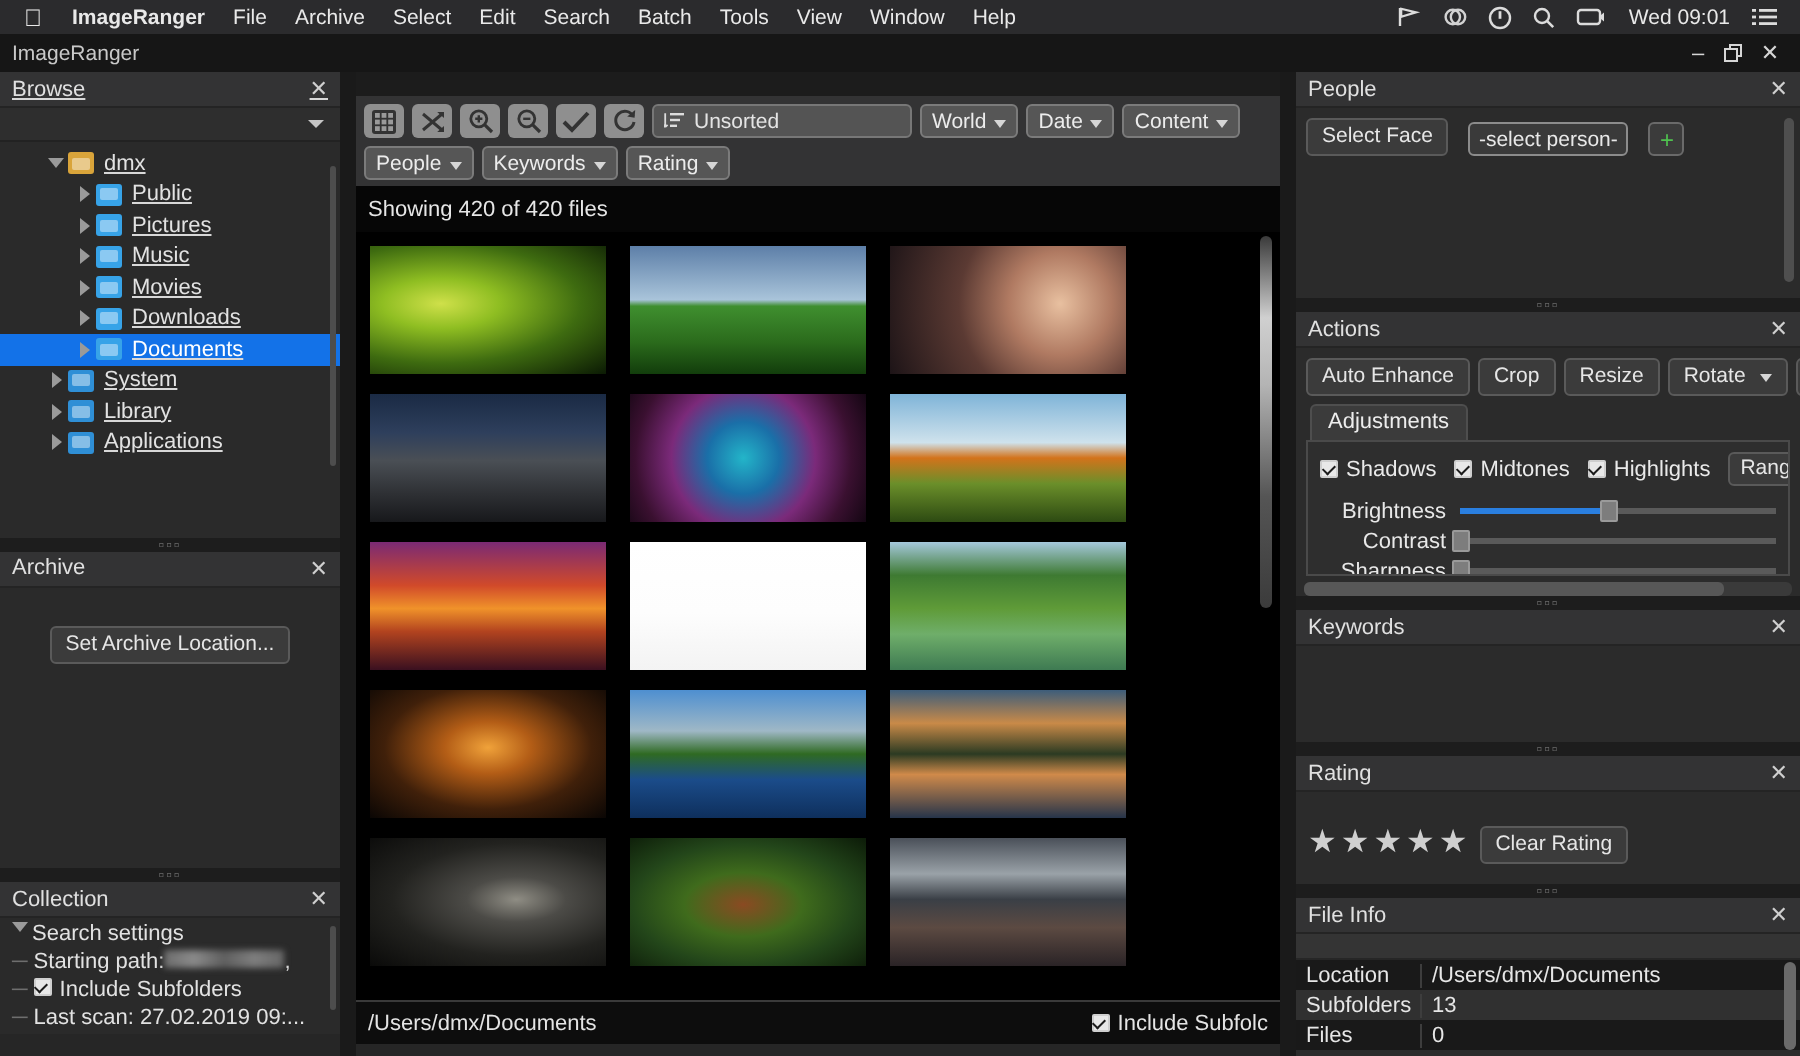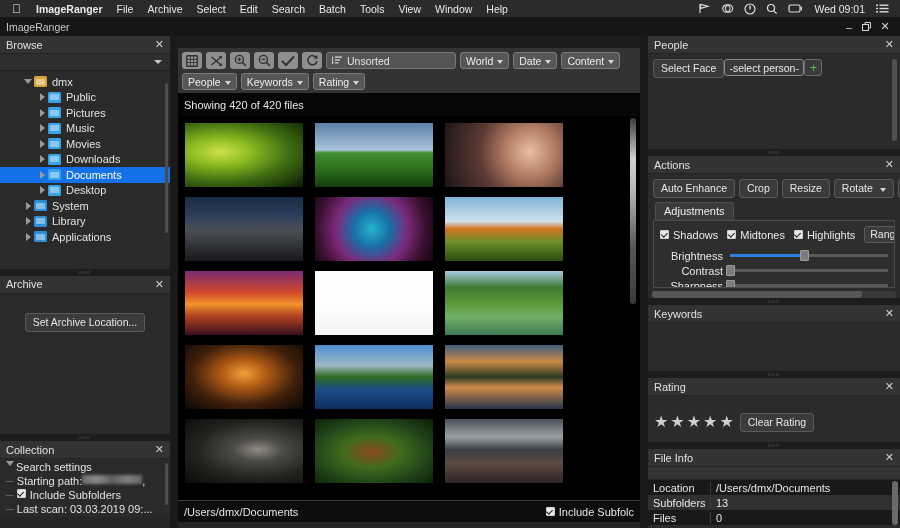--- a/index.html
+++ b/index.html
@@ -45,21 +45,21 @@
   .panel-head .ptitle { flex: 1 1 auto; }
   .panel-head .pclose { font-size: 11px; color: #cfcfcf; padding-left: 4px; }
   .grip { height: 7px; background: #1d1d1d; display:flex; align-items:center; justify-content:center;
           color:#6a6a6a; font-size:8px; letter-spacing:1px; line-height:7px; }
 
   
   .leftcol {
     position: absolute; left: 0; top: 36px; width: 170px; height: 492px;
     background: #1d1d1d; display: flex; flex-direction: column;
   }
-  .browse-panel { height: 235px; display: flex; flex-direction: column; background:#2a2a2a; }
+  .browse-panel { height: 235px; display: flex; flex-direction: column; background:#2a2a2a;text-decoration:underline; }
   .browse-bar { height: 17px; background: #2e2e2e; border-bottom: 1px solid #222;
                 display:flex; align-items:center; justify-content:flex-end; padding-right:8px; }
   .caret-dn { width:0;height:0;border-left:4px solid transparent;border-right:4px solid transparent;
               border-top:4px solid #c6c6c6; }
   .tree { flex:1 1 auto; overflow:hidden; position:relative; background:#2a2a2a; padding-top:3px; }
   .tnode { display:flex; align-items:center; height:15.5px; font-size:11px; color:#e2e2e2; white-space:nowrap; }
   .tnode.sel { background:#1372e8; color:#fff; }
   .tw { width:12px; display:flex; align-items:center; justify-content:center; }
   .tri { width:0;height:0;border-top:4px solid transparent;border-bottom:4px solid transparent;
          border-left:5px solid #9a9a9a; }
@@ -137,21 +137,21 @@
   .centerbottom { height:18px; background:#262626; }
 
   
   .rightcol {
     position:absolute; left:648px; top:36px; width:252px; height:492px;
     background:#2b2b2b; display:flex; flex-direction:column;
   }
   .rpanel { display:flex; flex-direction:column; }
   .rbody { background:#2b2b2b; position:relative; }
   .people-body { height:95px; padding:5px 5px 0 5px; }
-  .people-row { display:flex; align-items:flex-start; gap:0; }
+  .people-row { display:flex; align-items:flex-end; gap:10px; }
   .pinput { width:80px; height:17px; background:#3a3a3a; border:1px solid #8c8c8c; border-radius:3px;
             display:flex; align-items:center; padding:0 4px; font-size:10.5px; color:#e8e8e8; }
   .plusbtn { width:18px;height:17px;background:#3b3b3b;border:1px solid #6a6a6a;border-radius:3px;
              display:flex;align-items:center;justify-content:center;color:#4fc14f;font-size:12px;line-height:1; }
   .rscroll { position:absolute; right:3px; top:4px; width:5px; background:#4f4f4f; border-radius:3px; }
 
   .actions-body { height:124px; }
   .act-row { display:flex; gap:4px; padding:5px 5px 0 5px; overflow:hidden; }
   .tabs { padding:4px 0 0 7px; }
   .tabitem { display:inline-block; background:#3b3b3b; border:1px solid #4e4e4e; border-bottom:none;
@@ -313,27 +313,20 @@
               <span class="folder"></span>
               <span>Downloads</span>
             </div>
             <div class="tnode sel" style="padding-left: 36px;">
               <span class="tw">
                 <span class="tri"></span>
               </span>
               <span class="folder"></span>
               <span>Documents</span>
             </div>
-            <div class="tnode" style="padding-left: 36px;">
-              <span class="tw">
-                <span class="tri"></span>
-              </span>
-              <span class="folder"></span>
-              <span>Desktop</span>
-            </div>
             <div class="tnode" style="padding-left: 22px;">
               <span class="tw">
                 <span class="tri"></span>
               </span>
               <span class="folder plain"></span>
               <span>System</span>
             </div>
             <div class="tnode" style="padding-left: 22px;">
               <span class="tw">
                 <span class="tri"></span>
@@ -385,21 +378,21 @@
           <span class="blurpath"></span>
           <span>,</span>
         </div>
         <div class="crow">
           <span class="cdash">─</span>
           <span class="chk on"></span>
           <span>Include Subfolders</span>
         </div>
         <div class="crow">
           <span class="cdash">─</span>
-          <span>Last scan: 03.03.2019 09:...</span>
+          <span>Last scan: 27.02.2019 09:...</span>
         </div>
         <div class="cscroll"></div>
       </div>
       <div class="cbottom"></div>
     </div>
   </div>
 
   <div class="vsplit" style="left:170px"></div>
 
   <div class="center">

